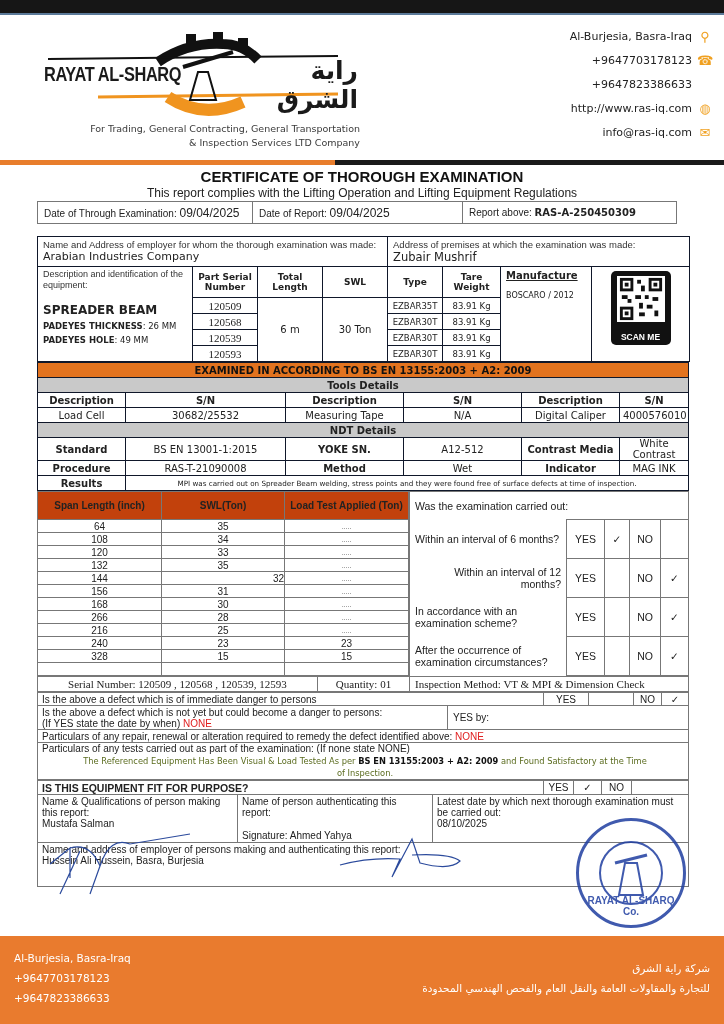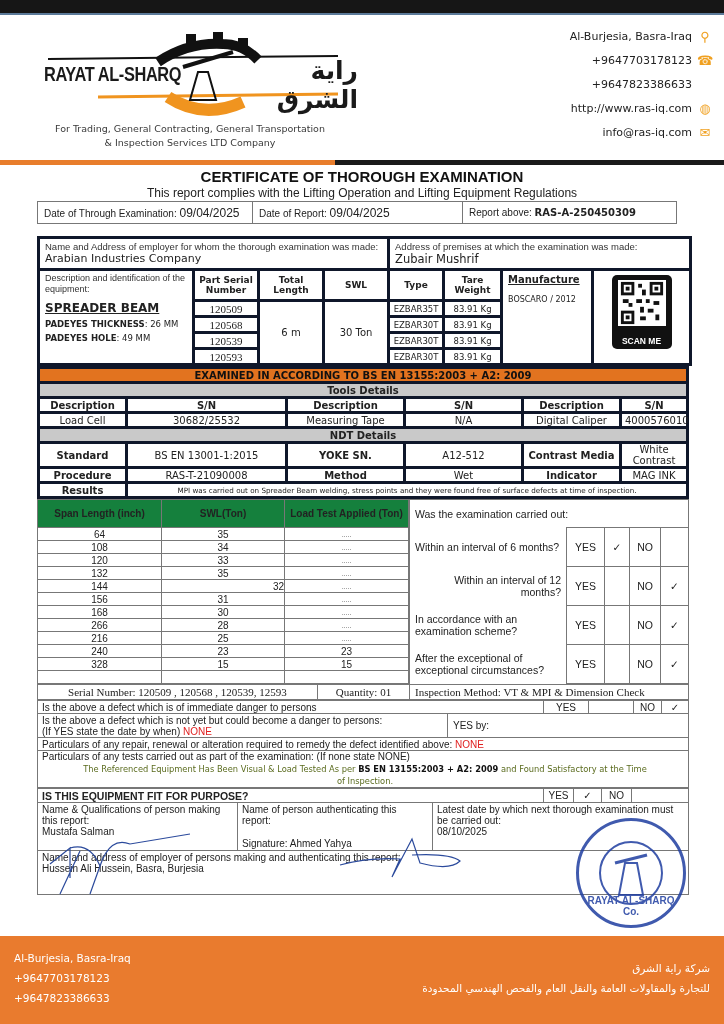--- a/index.html
+++ b/index.html
@@ -2,39 +2,39 @@
 <html><head>
 <meta charset="utf-8">
 <style>
 *{box-sizing:border-box;margin:0;padding:0}
 html,body{width:724px;height:1024px;background:#fff;overflow:hidden}
 body{font-family:"Liberation Sans",sans-serif;color:#222;position:relative}
 .topbar{position:absolute;left:0;top:0;width:724px;height:15px;background:#161616;border-bottom:2px solid #5b7a99}
 .logo{position:absolute;left:38px;top:22px;width:320px;height:100px}
 .logo .en{position:absolute;left:6px;top:40px;font-family:"Liberation Sans",sans-serif;font-weight:bold;font-size:21px;letter-spacing:-0.5px;transform:scaleX(0.78);transform-origin:left;color:#1a1a1a}
 .logo .ar{position:absolute;left:195px;top:34px;font-family:"DejaVu Sans",sans-serif;font-weight:bold;font-size:25px;color:#1a1a1a;direction:rtl}
-.tagline{position:absolute;left:20px;top:122px;width:340px;text-align:center;font-family:"DejaVu Sans",sans-serif;font-size:9.5px;line-height:14px;color:#3a3a3a}
+.tagline{position:absolute;left:20px;top:122px;width:340px;text-align:right;font-family:"DejaVu Sans",sans-serif;font-size:9.5px;line-height:14px;color:#3a3a3a}
 .contacts{position:absolute;right:12px;top:24px;text-align:right;font-family:"DejaVu Sans",sans-serif;font-size:11px;color:#222}
 .contacts .row{height:24px;display:flex;justify-content:flex-end;align-items:center;gap:6px}
 .contacts .ic{width:14px;height:14px;display:inline-flex;align-items:center;justify-content:center;color:#f0a020;font-size:13px}
 .contacts .ic.blank{visibility:hidden}
 .divider{position:absolute;top:160px;left:0;width:724px;height:5px;background:linear-gradient(90deg,#e87d2c 0 335px,#1a1a1a 335px)}
 .title{position:absolute;top:168px;left:0;width:724px;text-align:center;font-weight:bold;font-size:15px;color:#111}
 .subtitle{position:absolute;top:186px;left:0;width:724px;text-align:center;font-size:12px;color:#222}
 table{border-collapse:collapse;table-layout:fixed}
 td,th{border:1px solid #777;font-weight:normal}
 .datebar{position:absolute;top:201px;left:37px;width:640px;height:22px;font-size:10px}
 .datebar td{padding:0 6px;height:22px}
 .datebar .v{font-size:12px}
 .main{position:absolute;top:236px;left:37px;width:652px}
 .small{font-size:9.5px;color:#333}
 .cal{font-family:"DejaVu Sans",sans-serif}
 .c{text-align:center}
 .eqtab{width:100%;font-size:10px}
-.eqtab td{border:3px solid #0f172a;height:16px;padding:0 3px}
+.eqtab td{border:1px solid #0f172a;height:16px;padding:0 3px}
 .orange{background:#e2731f;color:#111;font-weight:bold;text-align:center;font-size:10.5px;height:15px}
 .grey{background:#c9c9c9;font-weight:bold;text-align:center;font-size:10.5px;height:16px}
 .tools td{height:15px;font-size:10px;text-align:center}
 .b{font-weight:bold}
 .red{color:#e02020}
 .green{color:#5a6b1e}
 .qr{width:60px;height:74px;background:#111;border-radius:5px;margin:4px auto;position:relative}
 .qr .code{position:absolute;left:6px;top:5px;width:48px;height:46px;background:#fff}
 .qr .scan{position:absolute;bottom:3px;left:0;width:100%;text-align:center;color:#fff;font-size:8.5px;font-weight:bold}
 .footer{position:absolute;left:0;top:936px;width:724px;height:88px;background:#e97b2e}
@@ -132,21 +132,21 @@
         <div class="cal" style="font-size:11px">Arabian Industries Company</div>
       </td>
       <td colspan="4" style="vertical-align:top;padding:2px 5px">
         <div class="small">Address of premises at which the examination was made:</div>
         <div class="cal" style="font-size:11.5px">Zubair Mushrif</div>
       </td>
     </tr>
     <tr style="height:31px">
       <td rowspan="5" style="vertical-align:top;padding:2px 5px">
         <div class="small" style="font-size:9px;line-height:11px">Description and identification of the equipment:</div>
-        <div class="cal b" style="font-size:12px;text-decoration:underline;margin-top:6px">SPREADER BEAM</div>
+        <div class="cal b" style="font-size:12px;margin-top:12px">SPREADER BEAM</div>
         <div class="cal" style="font-size:8.5px;margin-top:4px"><span class="b">PADEYES THICKNESS</span><span>: 26 MM</span></div>
         <div class="cal" style="font-size:8.5px;margin-top:4px"><span class="b">PADEYES HOLE</span><span>: 49 MM</span></div>
       </td>
       <td class="c cal b" style="font-size:9px">Part Serial Number</td>
       <td class="c cal b" style="font-size:9px">Total Length</td>
       <td class="c cal b" style="font-size:9px">SWL</td>
       <td class="c cal b" style="font-size:9px">Type</td>
       <td class="c cal b" style="font-size:9px">Tare Weight</td>
       <td rowspan="5" style="vertical-align:top;padding:3px 5px">
         <div class="cal b" style="font-size:10px;text-decoration:underline">Manufacture</div>
@@ -264,21 +264,21 @@
     </table>
 
   <div style="display:flex;width:652px">
     <table style="width:372px;font-size:10px">
       <colgroup>
           <col style="width:124px">
           <col style="width:123px">
           <col>
         </colgroup>
       <tbody>
-          <tr style="height:28px;background:#15803d">
+          <tr style="height:28px;background:#c2410c">
         <td class="c b">Span Length (inch)</td>
         <td class="c b">SWL(Ton)</td>
         <td class="c b" style="line-height:11px">Load Test Applied (Ton)</td>
       </tr>
       </tbody>
         <tbody id="load-rows">
           <tr style="height: 13px;">
             <td class="c" style="font-size: 10px; line-height: 11px;">64</td>
             <td class="c" style="font-size: 10px; line-height: 11px;">35</td>
             <td class="c" style="font-size: 7px; line-height: 11px; color: rgb(85, 85, 85);">.....</td>
@@ -369,21 +369,21 @@
             <td class="c">✓</td>
           </tr>
           <tr style="height: 39px;">
             <td class="" style="padding: 0px 5px; line-height: 12px; border-top: none; border-bottom: none;">In accordance with an examination scheme?</td>
             <td class="c">YES</td>
             <td class="c"></td>
             <td class="c">NO</td>
             <td class="c">✓</td>
           </tr>
           <tr style="height: 39px;">
-            <td class="" style="padding: 0px 5px; line-height: 12px; border-top: none; border-bottom: none;">After the exceptional of exceptional circumstances?</td>
+            <td class="" style="padding: 0px 5px; line-height: 12px; border-top: none; border-bottom: none;">After the occurrence of examination circumstances?</td>
             <td class="c">YES</td>
             <td class="c"></td>
             <td class="c">NO</td>
             <td class="c">✓</td>
           </tr>
         </tbody>
     </table>
   </div>
 
   <table style="width:652px;font-family:'Liberation Serif',serif;font-size:11px">

